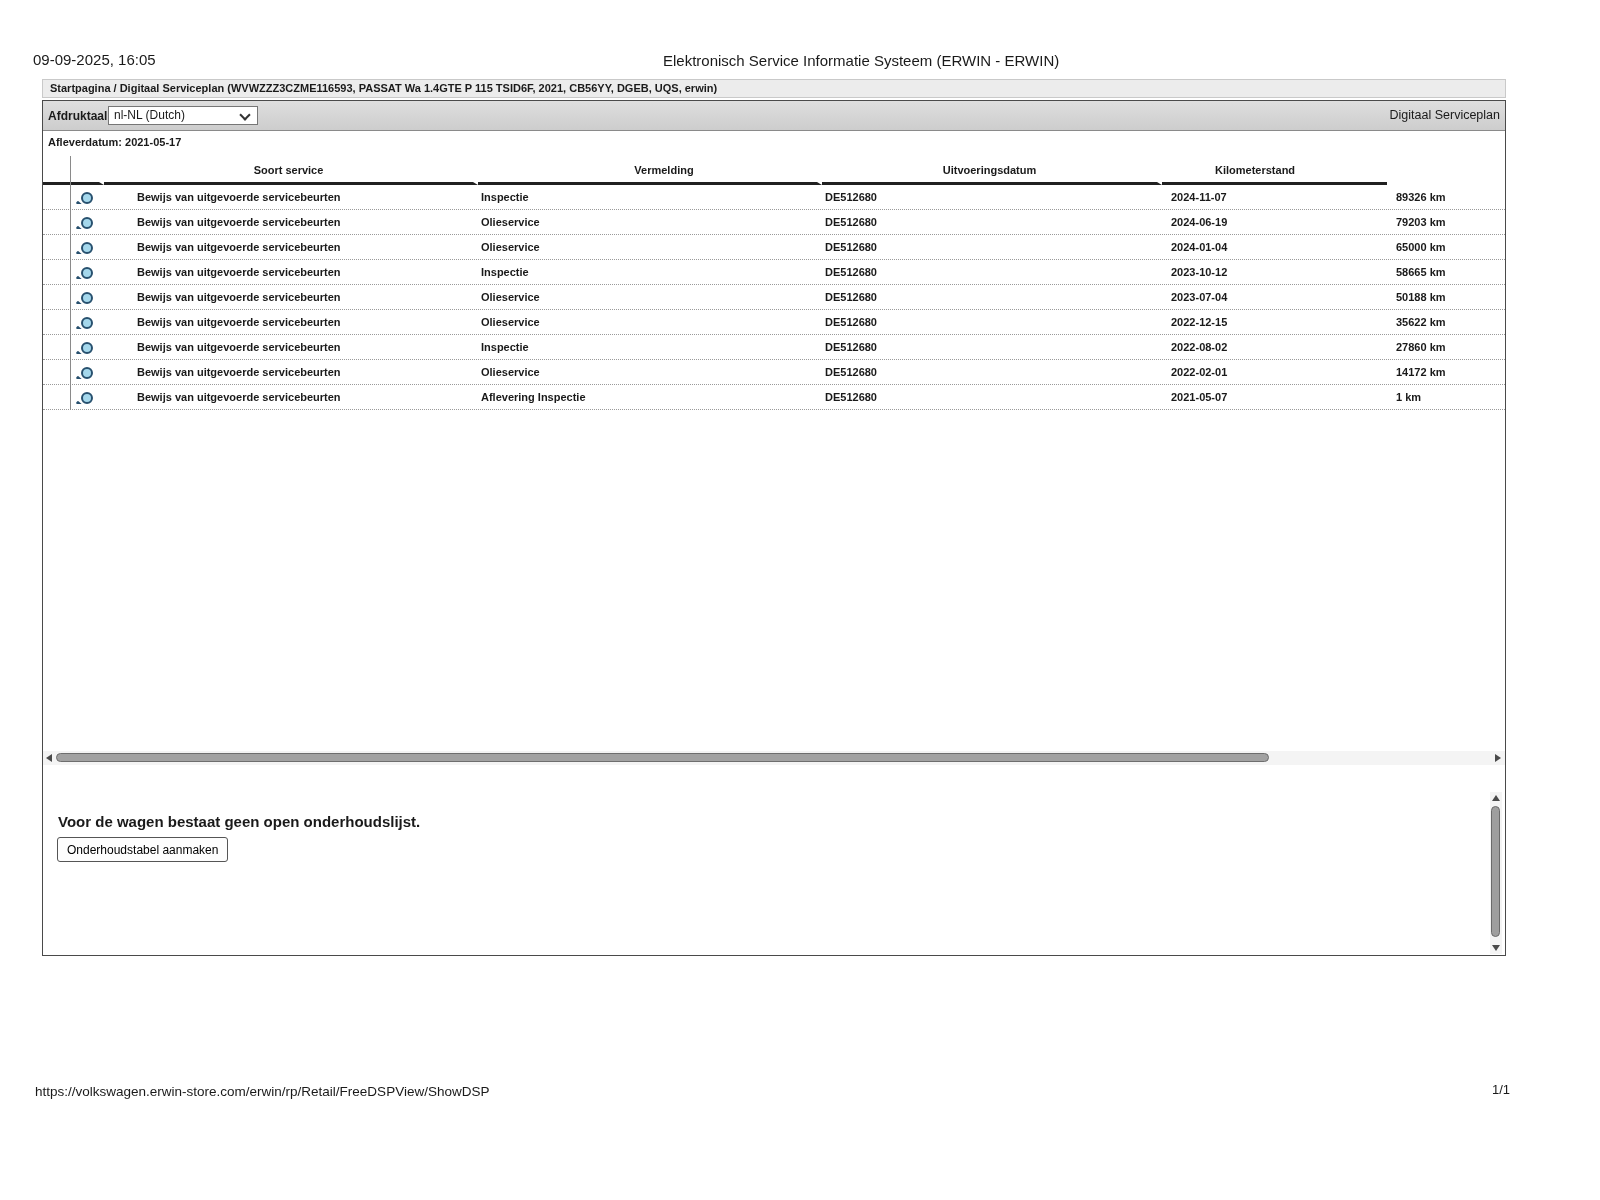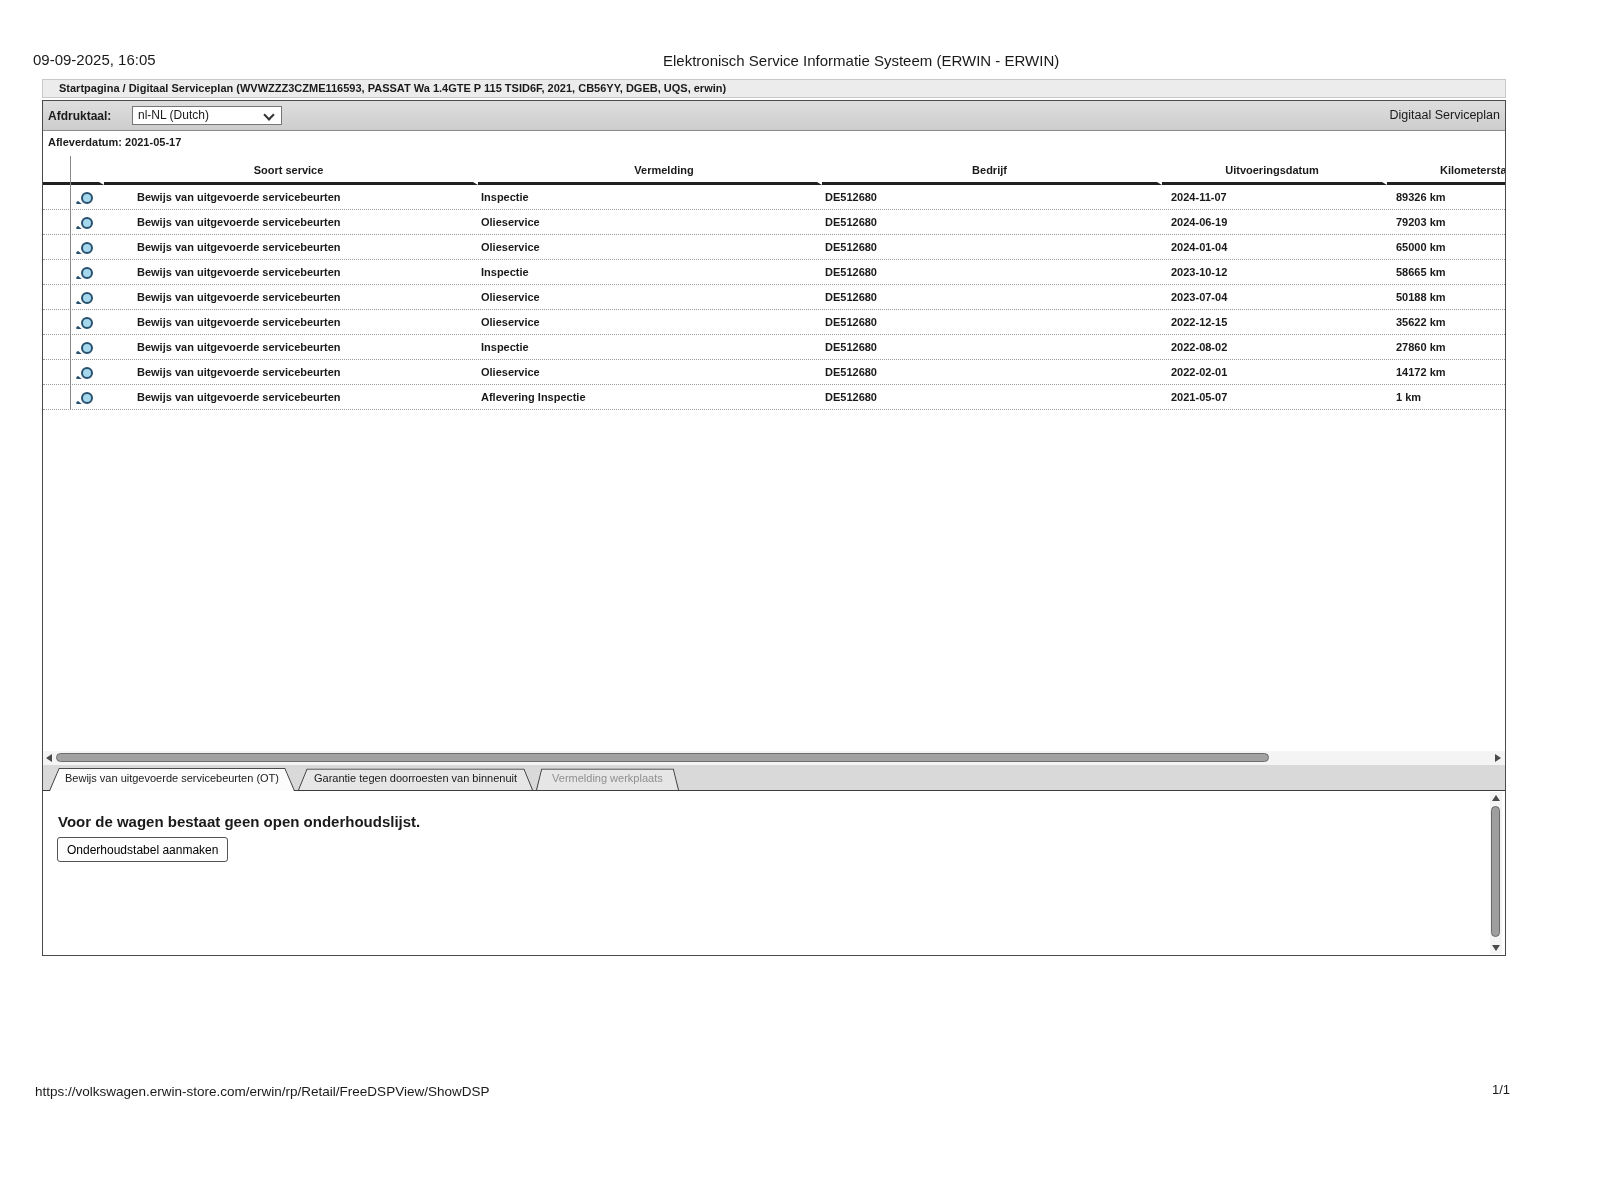--- a/index.html
+++ b/index.html
@@ -5,31 +5,31 @@
   html,body{margin:0;padding:0;background:#ffffff;overflow:hidden;}
   body{width:1600px;height:1200px;position:relative;font-family:"Liberation Sans",sans-serif;color:#1a1a1a;}
 
   
   .print-date{position:absolute;left:33px;top:51px;font-size:15px;}
   .doc-title{position:absolute;left:663px;top:52px;font-size:15px;white-space:nowrap;}
 
   
   .breadcrumb{position:absolute;left:42px;top:79px;width:1464px;height:19px;background:#ececec;
     border:1px solid #c9c9c9;box-sizing:border-box;font-size:11px;font-weight:bold;line-height:17px;
-    padding-left:16px;white-space:nowrap;overflow:hidden;}
+    padding-left:7px;white-space:nowrap;overflow:hidden;}
 
   
   .container{position:absolute;left:42px;top:100px;width:1464px;height:856px;border:1px solid #4a4a4a;
     background:#fff;box-sizing:border-box;overflow:hidden;}
 
   
   .toolbar{position:absolute;left:0;top:0;width:100%;height:30px;background:linear-gradient(#dedede,#cdcdcd);
     border-bottom:1px solid #8a8a8a;box-sizing:border-box;}
   .tb-label{position:absolute;left:5px;top:8px;font-size:12px;font-weight:bold;}
-  .select{position:absolute;left:89px;top:5px;width:150px;height:19px;background:#fff;border:1px solid #767676;
+  .select{position:absolute;left:65px;top:5px;width:150px;height:19px;background:#fff;border:1px solid #767676;
     box-sizing:border-box;font-size:12px;line-height:17px;padding-left:5px;cursor:default;}
   .chev{position:absolute;right:8px;top:4px;width:6px;height:6px;border-right:2px solid #333;
     border-bottom:2px solid #333;transform:rotate(45deg);}
   .tb-right{position:absolute;right:5px;top:7px;font-size:12.5px;}
 
   .afleverdatum{position:absolute;left:5px;top:35px;font-size:11px;font-weight:bold;text-align:center;}
 
   
   .table{position:absolute;left:0;top:55px;width:1462px;}
   .thead,.trow{display:grid;grid-template-columns:27px 34px 374px 344px 340px 225px 1fr;box-sizing:border-box;}
@@ -111,21 +111,20 @@
   </div>
 
   <div class="afleverdatum">Afleverdatum: 2021-05-17</div>
 
   <div class="table">
     <div class="thead">
       <div></div>
       <div class="gap"></div>
       <div class="gap">Soort service</div>
       <div class="gap h-verm">Vermelding</div>
-      <div class="gap">Bedrijf</div>
       <div class="gap">Uitvoeringsdatum</div>
       <div class="h-km">Kilometerstand</div>
     </div>
     <div id="table-body">
   <div class="trow">
     <div class="c"></div>
     <div class="c c-icon"><span class="mag"></span></div>
     <div class="c c-verm">Bewijs van uitgevoerde servicebeurten</div>
     <div class="c c-soort">Inspectie</div>
     <div class="c c-bedr">DE512680</div>
@@ -215,27 +214,20 @@
 </div>
     <div class="tbl-vline"></div>
   </div>
 
   <div class="hscroll">
     <span class="arr arr-left"></span>
     <div class="hthumb"></div>
     <span class="arr arr-right"></span>
   </div>
 
-  <div class="tabstrip" id="tabstrip">
-  <div class="tab tab--active"><span class="tab-label">Bewijs van uitgevoerde servicebeurten (OT)</span></div>
-
-  <div class="tab"><span class="tab-label">Garantie tegen doorroesten van binnenuit</span></div>
-
-  <div class="tab tab--disabled"><span class="tab-label">Vermelding werkplaats</span></div>
-</div>
 
   <div class="panel-message">Voor de wagen bestaat geen open onderhoudslijst.</div>
   <button class="panel-button">Onderhoudstabel aanmaken</button>
 
   <div class="vscroll">
     <span class="arr arr-up"></span>
     <div class="vthumb"></div>
     <span class="arr arr-down"></span>
   </div>
 

